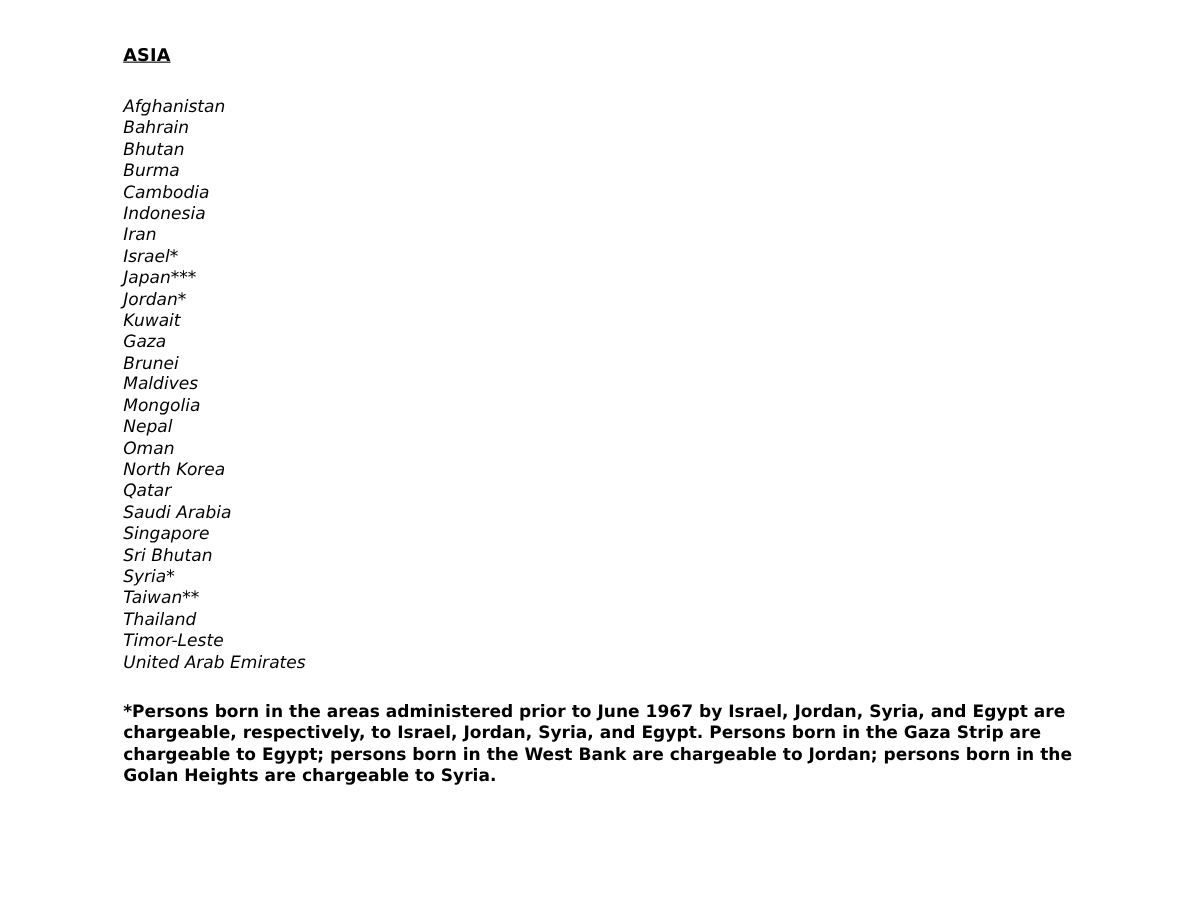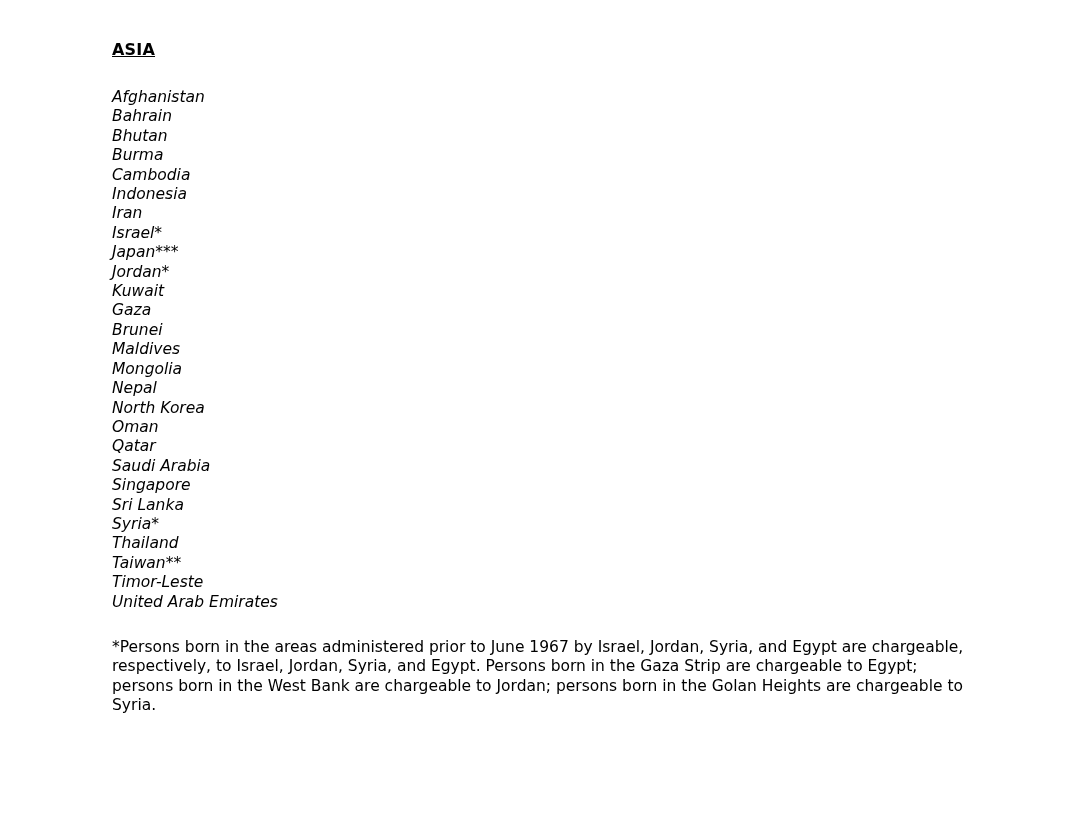--- a/index.html
+++ b/index.html
@@ -51,20 +51,21 @@
     margin: 0;
     padding: 0;
   }
   .footnote {
     margin: 0;
     margin-top: 26px;
     font-size: 15.5px;
     line-height: 19.4px;
     width: 866px;
     text-align: left;
+    font-weight: bold;
   }
 </style>
 </head>
 <body>
 
 <div class="page">
   <div class="content">
 
     <h1 class="region-heading">ASIA</h1>
 
@@ -78,29 +79,29 @@
       <li>Iran</li>
       <li>Israel*</li>
       <li>Japan***</li>
       <li>Jordan*</li>
       <li>Kuwait</li>
       <li>Gaza</li>
       <li>Brunei</li>
       <li>Maldives</li>
       <li>Mongolia</li>
       <li>Nepal</li>
+      <li>Oman</li>
       <li>North Korea</li>
-      <li>Oman</li>
       <li>Qatar</li>
       <li>Saudi Arabia</li>
       <li>Singapore</li>
-      <li>Sri Lanka</li>
+      <li>Sri Bhutan</li>
       <li>Syria*</li>
+      <li>Taiwan**</li>
       <li>Thailand</li>
-      <li>Taiwan**</li>
       <li>Timor-Leste</li>
       <li>United Arab Emirates</li>
     </ul>
 
     <p class="footnote">*Persons born in the areas administered prior to June 1967 by Israel, Jordan, Syria, and Egypt are chargeable, respectively, to Israel, Jordan, Syria, and Egypt. Persons born in the Gaza Strip are chargeable to Egypt; persons born in the West Bank are chargeable to Jordan; persons born in the Golan Heights are chargeable to Syria.</p>
 
   </div>
 </div>
 
 </body></html>

